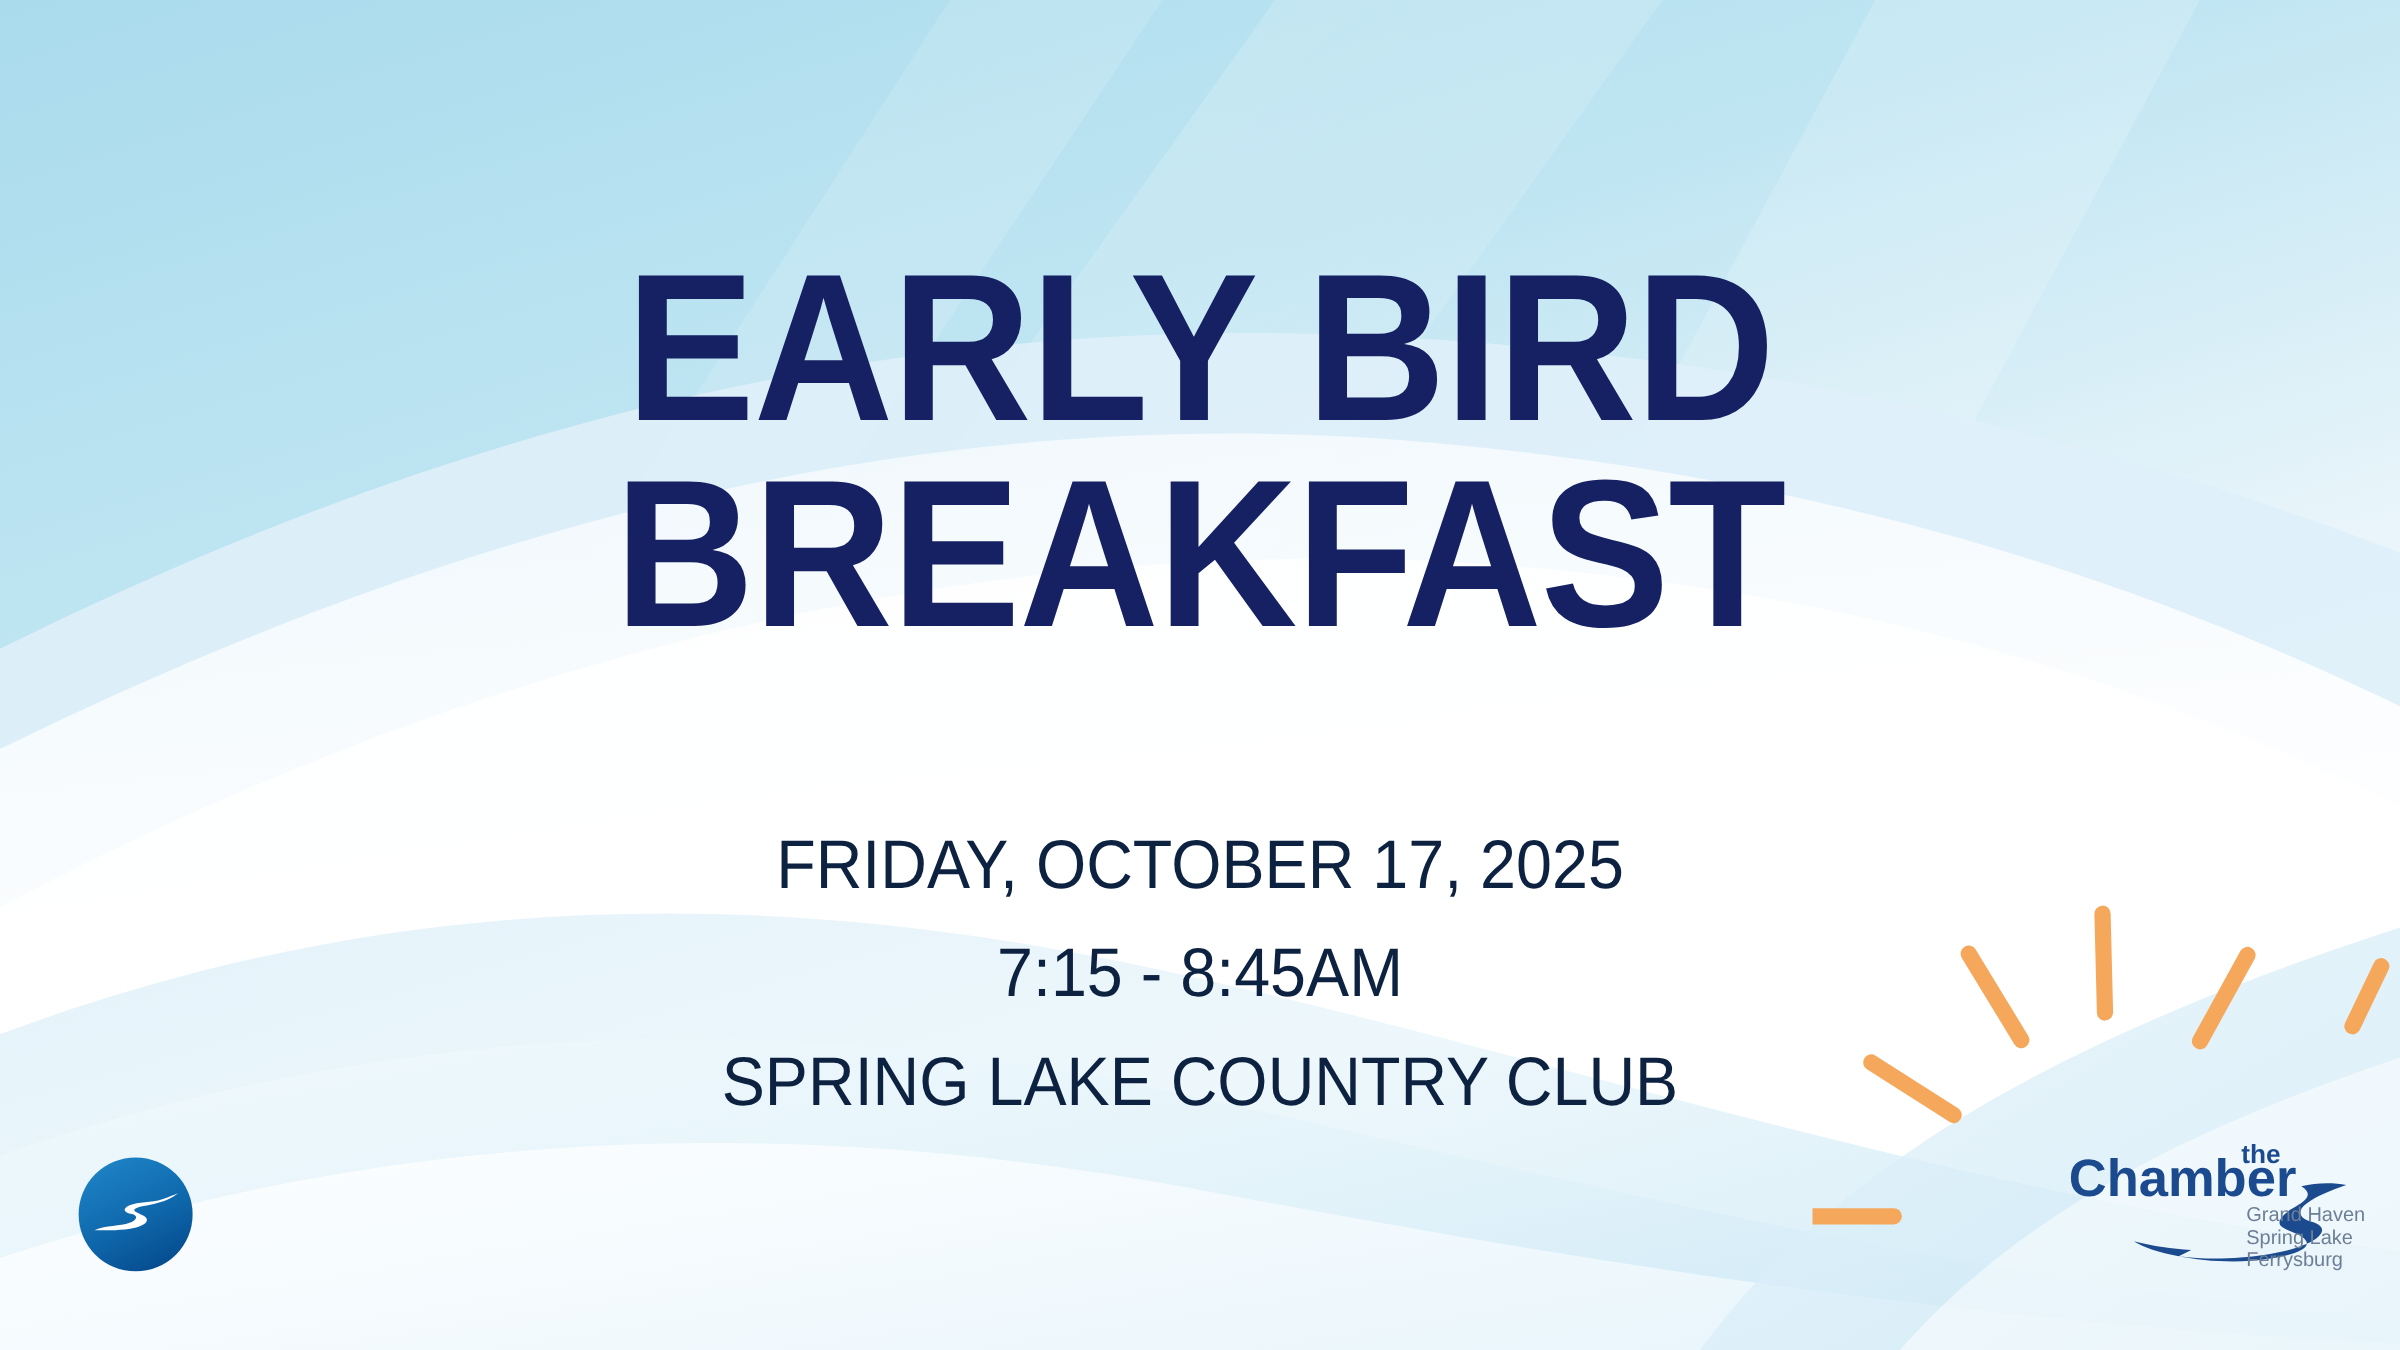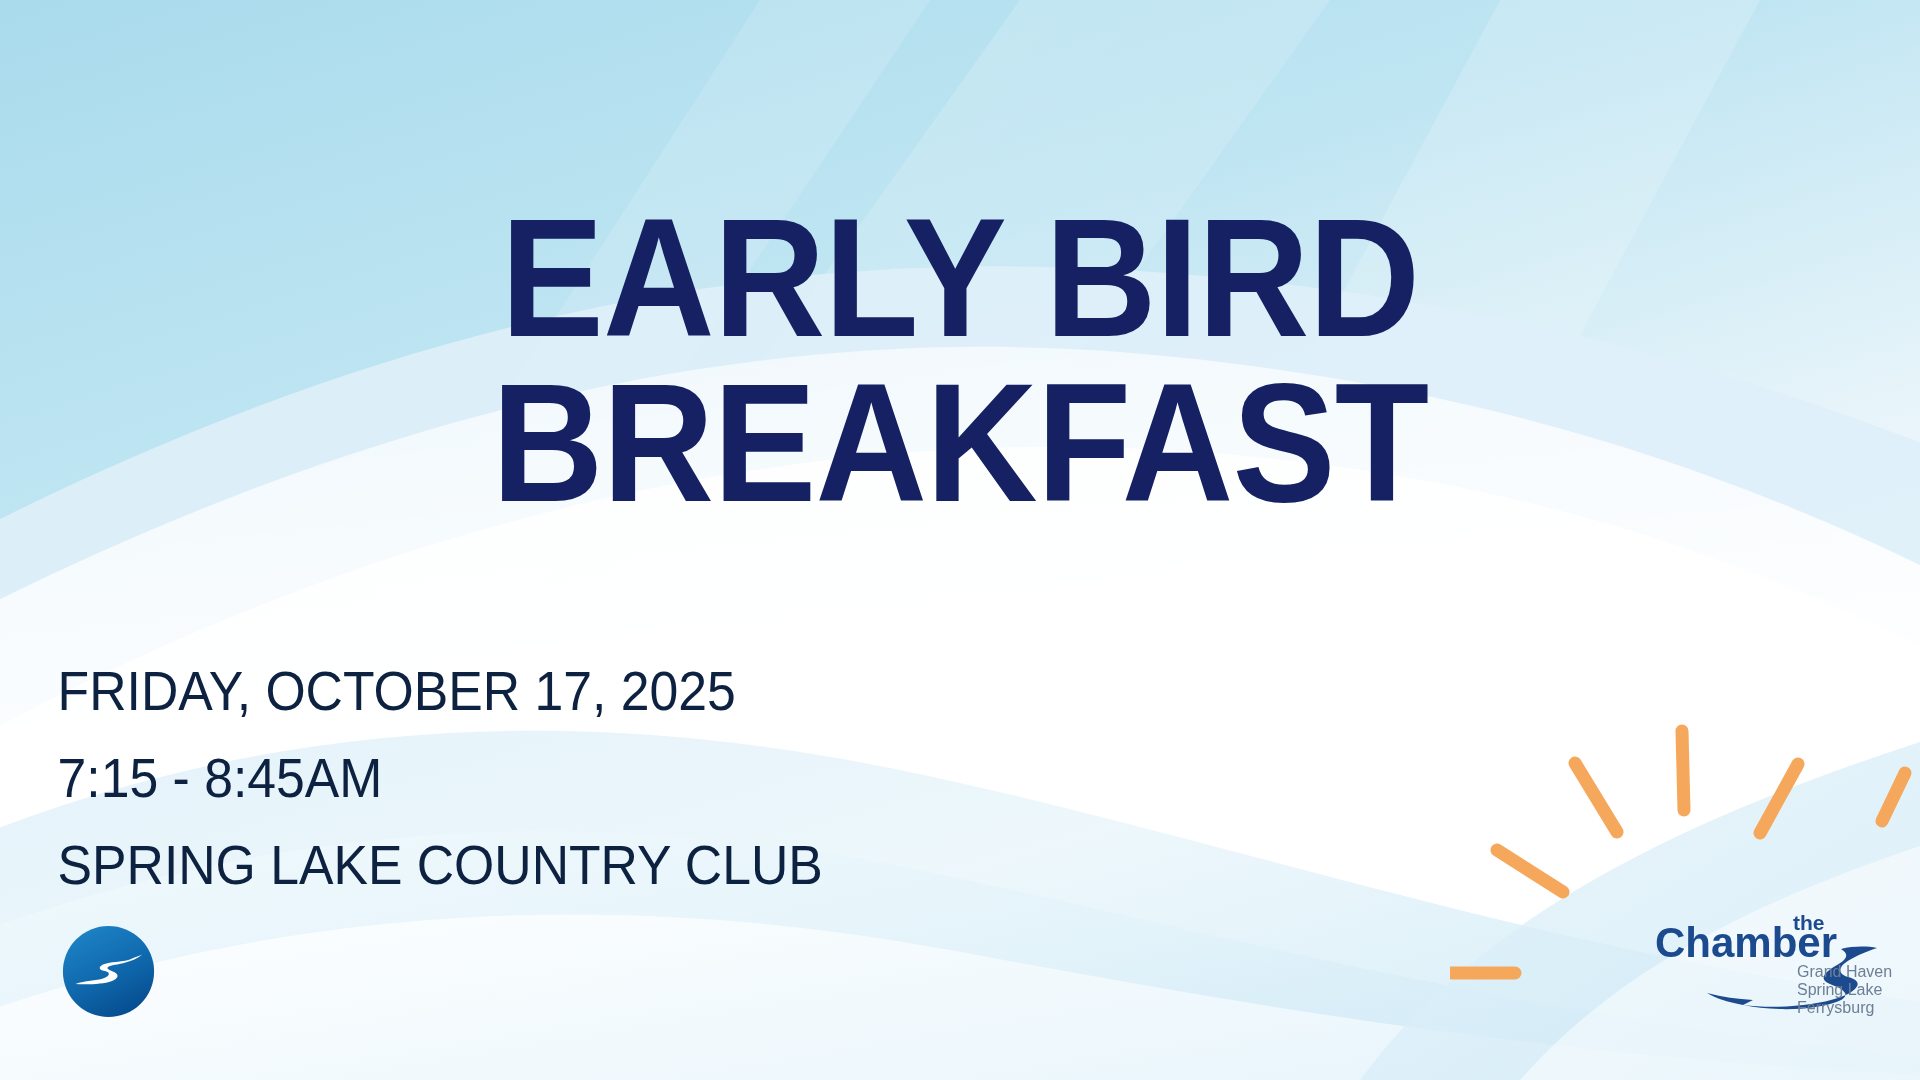--- a/index.html
+++ b/index.html
@@ -52,21 +52,21 @@
     transform-origin: center center;
     white-space: nowrap;
   }
 
   
   .subtitle-block {
     position: absolute;
     left: 0;
     top: 648px;
     width: 1920px;
-    text-align: left;
+    text-align: center;
     z-index: 5;
   }
   .subtitle-line {
     display: block;
     color: #0d2240;
     font-family: "Liberation Sans Narrow", "Liberation Sans", sans-serif;
     font-weight: normal;
     font-size: 55px;
     line-height: 1.58;
     letter-spacing: 0px;

